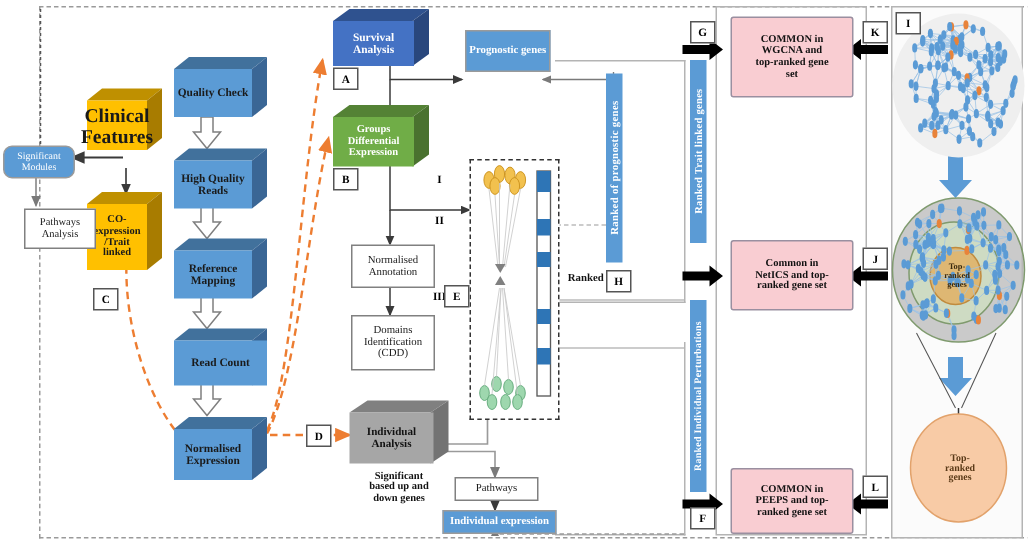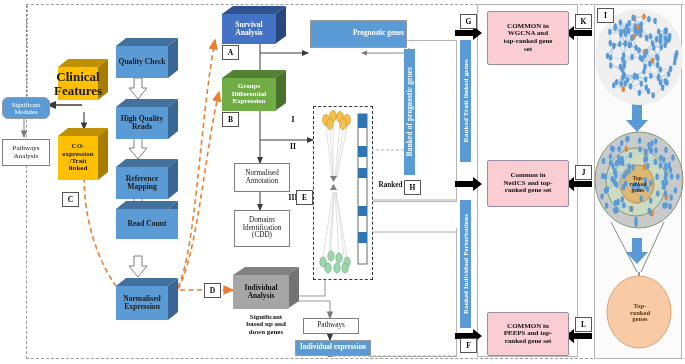--- a/index.html
+++ b/index.html
@@ -162,21 +162,21 @@
 
   <div class="cube" style="left:116px;top:159px;width:62px;height:40px;">
     <svg width="62" height="40">
         <polygon points="0,8 10,0 62,0 52,8" fill="#41719C"></polygon>
       <polygon points="52,8 62,0 62,32 52,40" fill="#3A6695"></polygon>
       </svg>
     <div class="face" style="background:#5B9BD5;font-size:7.6px;">Reference
 Mapping</div>
   </div>
 
-  <div class="cube" style="left:116px;top:201px;width:72px;height:38px;">
+  <div class="cube" style="left:116px;top:219px;width:72px;height:38px;">
     <svg width="62" height="38">
         <polygon points="0,8 10,0 62,0 52,8" fill="#41719C"></polygon>
       <polygon points="52,8 62,0 62,30 52,38" fill="#3A6695"></polygon>
       </svg>
     <div class="face" style="background:#5B9BD5;font-size:7.6px;">Read Count</div>
   </div>
 
   <div class="cube" style="left:116px;top:278px;width:62px;height:42px;">
     <svg width="62" height="42">
         <polygon points="0,8 10,0 62,0 52,8" fill="#41719C"></polygon>
@@ -230,24 +230,24 @@
         <polygon points="0,8 12,0 66,0 54,8" fill="#808080"></polygon>
       <polygon points="54,8 66,0 66,34 54,42" fill="#737373"></polygon>
       </svg>
     <div class="face" style="background:#A6A6A6;font-size:7.4px;color:#111;">Individual
 Analysis</div>
   </div>
 
   <div class="flat roundblue" style="left:2px;top:97px;width:46px;height:20px;font-size:6.6px;">Significant
 Modules</div>
 
-  <div class="flat whitebox" style="left:2px;top:139px;width:46px;height:25px;font-size:7px;">Pathways
+  <div class="flat whitebox" style="left:16px;top:139px;width:46px;height:25px;font-size:7px;">Pathways
 Analysis</div>
 
-  <div class="flat bluebox" style="left:310px;top:20px;width:55px;height:26px;font-size:7.2px;padding-left:40px;">Prognostic
+  <div class="flat bluebox" style="left:310px;top:20px;width:55px;height:26px;font-size:7.2px;">Prognostic
 genes</div>
 
   <div class="flat whitebox" style="left:234px;top:163px;width:54px;height:27px;font-size:7.2px;">Normalised
 Annotation</div>
 
   <div class="flat whitebox" style="left:234px;top:210px;width:54px;height:35px;font-size:7.2px;white-space:pre-line;">Domains
 Identification
 (CDD)</div>
 
   <div class="flat whitebox" style="left:303px;top:318px;width:54px;height:14px;font-size:7.2px;">Pathways</div>

